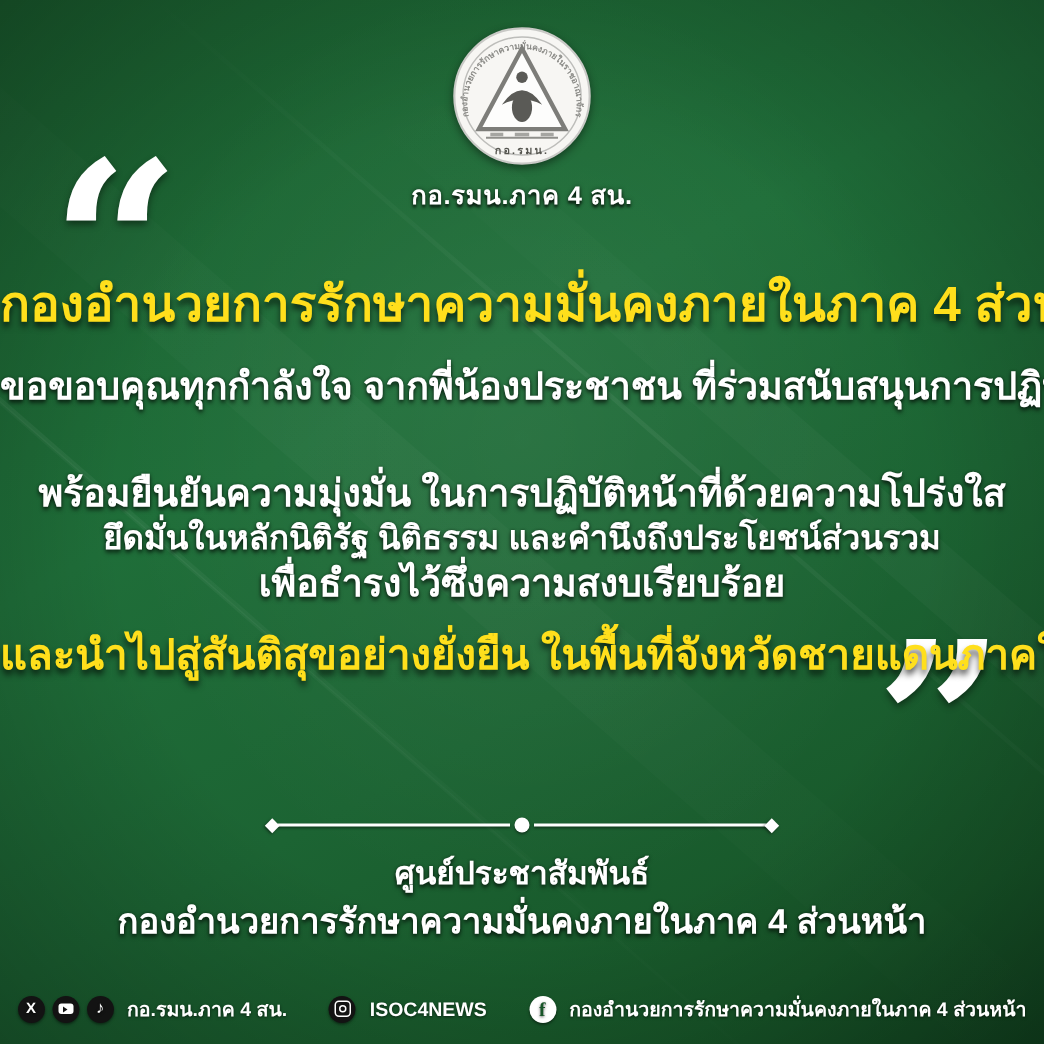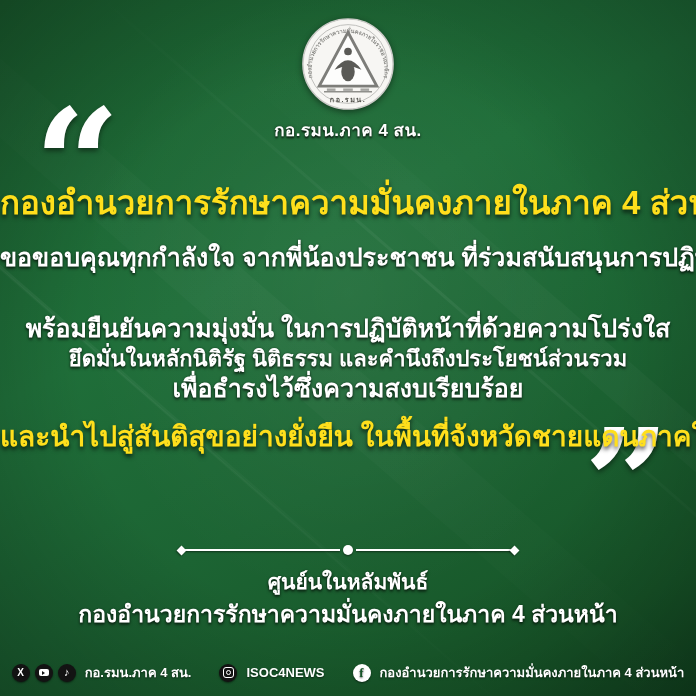--- a/index.html
+++ b/index.html
@@ -143,21 +143,21 @@
   <div class="t-line highlight">และนำไปสู่สันติสุขอย่างยั่งยืน ในพื้นที่จังหวัดชายแดนภาคใต้</div>
 
   <div class="divider">
     <span class="diamond"></span>
     <span class="seg"></span>
     <span class="dot"></span>
     <span class="seg"></span>
     <span class="diamond"></span>
   </div>
 
-  <div class="t-line signoff1">ศูนย์นในหลัมพันธ์</div>
+  <div class="t-line signoff1">ศูนย์ประชาสัมพันธ์</div>
   <div class="t-line signoff2">กองอำนวยการรักษาความมั่นคงภายในภาค 4 ส่วนหน้า</div>
 
   <div class="footer">
     <span class="icon-row">
       <span class="icon-circle">
           <span class="icon-x">X</span>
         </span>
       <span class="icon-circle">
           <span class="yt-body">
             <span class="yt-play"></span>

